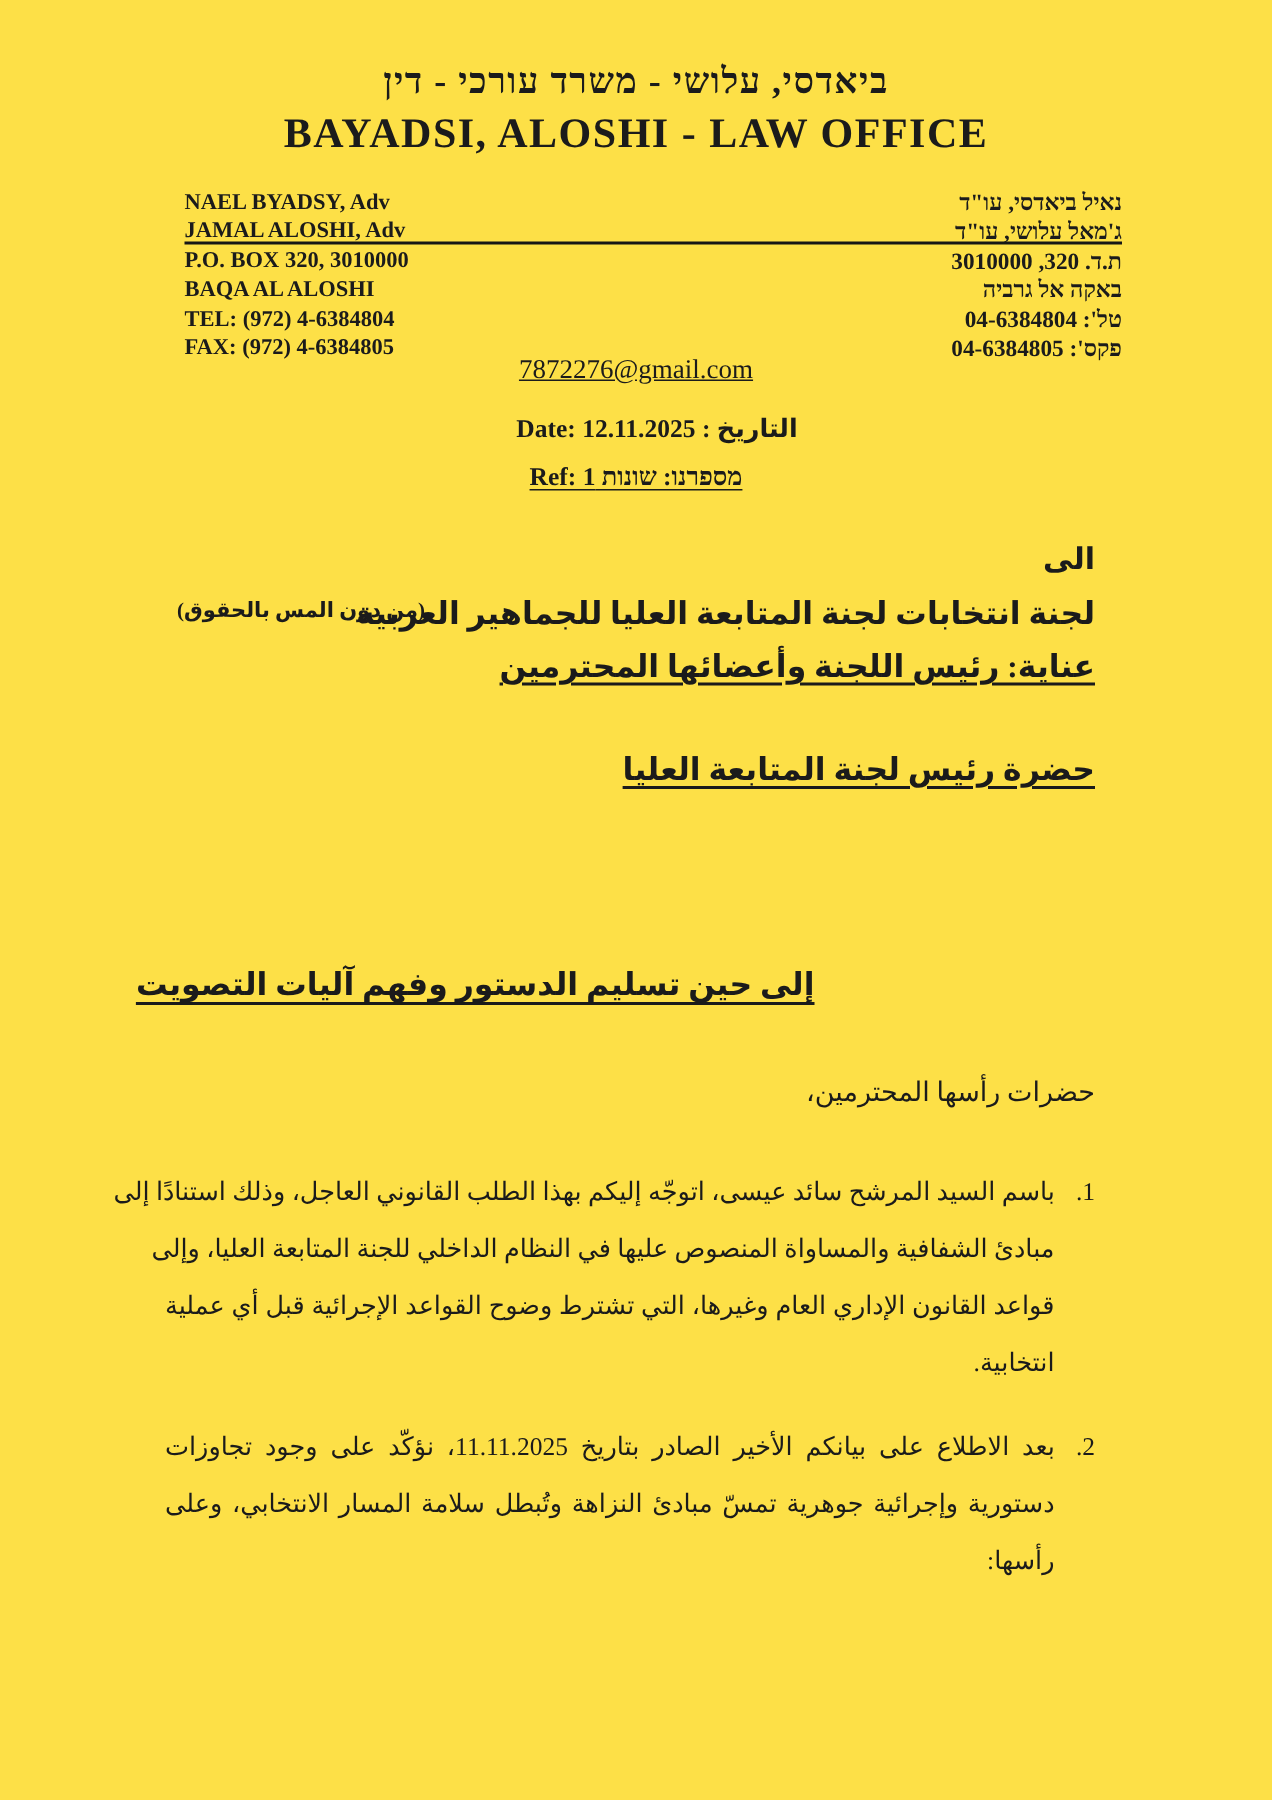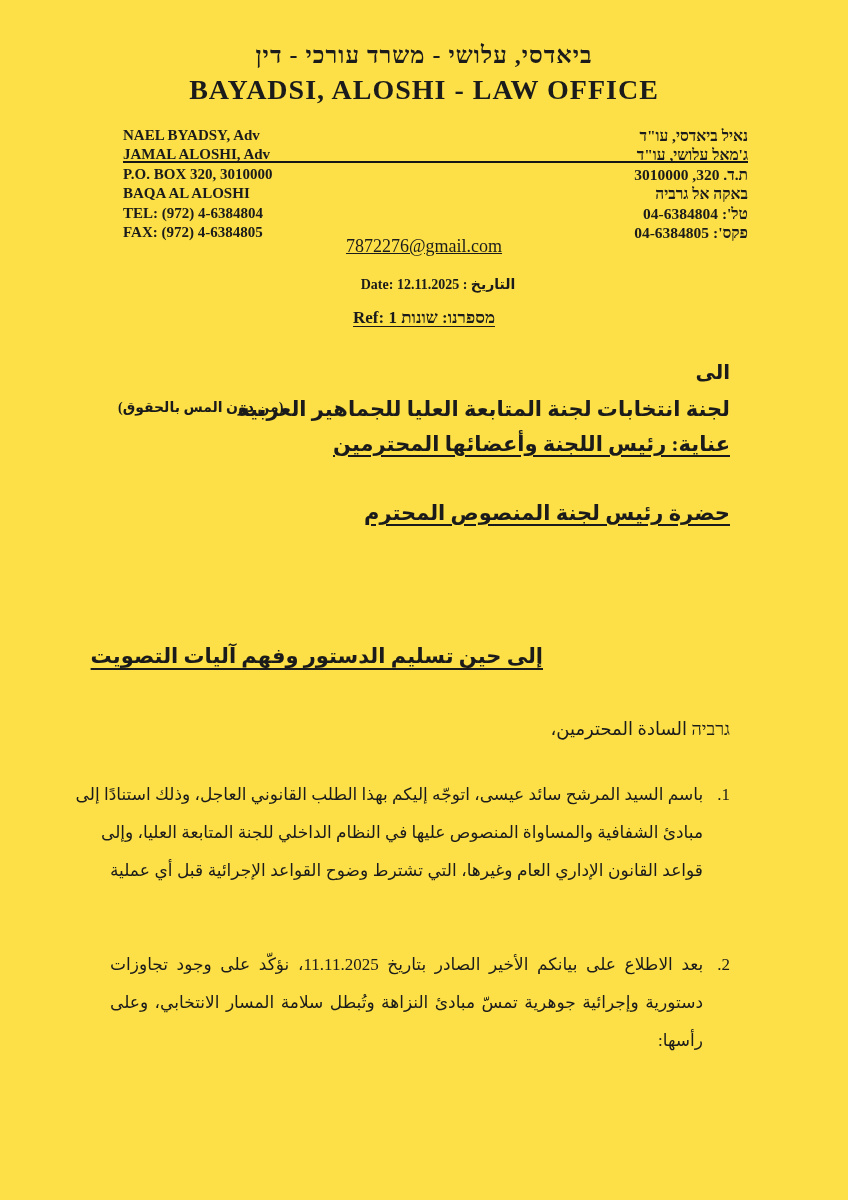--- a/index.html
+++ b/index.html
@@ -53,21 +53,21 @@
 
   .email-line {
     top: 236px;
     font-size: 18px;
     text-decoration: underline;
     font-family: "Liberation Serif", "DejaVu Serif", serif;
   }
   .date-line {
     top: 276px;
     direction: rtl;
-    font-size: 14px; font-weight: bold; padding-left: 28px;
+    font-size: 17px; font-weight: bold; padding-left: 28px;
   }
   .ref-line {
     top: 308px;
     direction: rtl;
     font-size: 17px; font-weight: bold;
     text-decoration: underline;
     text-underline-offset: 3px;
   }
 
   .rtl-right { direction: rtl; right: 118px; text-align: right; white-space: nowrap; }
@@ -138,32 +138,33 @@
   <div class="abs divider"></div>
 
   <div class="abs center email-line">7872276@gmail.com</div>
   <div class="abs center date-line">التاريخ : Date: 12.11.2025</div>
   <div class="abs center ref-line">מספרנו: שונות Ref: 1</div>
 
   <div class="abs rtl-right to-line">الى</div>
   <div class="abs paren-note">(من دون المس بالحقوق)</div>
   <div class="abs rtl-right committee-line">لجنة انتخابات لجنة المتابعة العليا للجماهير العربية</div>
   <div class="abs rtl-right attention-line">عناية: رئيس اللجنة وأعضائها المحترمين</div>
-  <div class="abs rtl-right chairman-line">حضرة رئيس لجنة المنصوص المحترم</div>
+  <div class="abs rtl-right chairman-line">حضرة رئيس لجنة المتابعة العليا</div>
 
   <div class="abs subject-2">إلى حين تسليم الدستور وفهم آليات التصويت</div>
 
-  <div class="abs rtl-right greeting">גרביה السادة المحترمين،</div>
+  <div class="abs rtl-right greeting">حضرات رأسها المحترمين،</div>
 
   <div class="abs para para-1">
     <div class="bline first">
       <span class="pnum">1.</span><span>باسم السيد المرشح سائد عيسى، اتوجّه إليكم بهذا الطلب القانوني العاجل، وذلك استنادًا إلى</span>
     </div>
     <div class="bline cont">مبادئ الشفافية والمساواة المنصوص عليها في النظام الداخلي للجنة المتابعة العليا، وإلى</div>
     <div class="bline cont">قواعد القانون الإداري العام وغيرها، التي تشترط وضوح القواعد الإجرائية قبل أي عملية</div>
+    <div class="bline cont lastline">انتخابية.</div>
   </div>
 
   <div class="abs para para-2">
     <div class="bline first">
       <span class="pnum">2.</span><span>بعد الاطلاع على بيانكم الأخير الصادر بتاريخ 11.11.2025، نؤكّد على وجود تجاوزات</span>
     </div>
     <div class="bline cont">دستورية وإجرائية جوهرية تمسّ مبادئ النزاهة وتُبطل سلامة المسار الانتخابي، وعلى</div>
     <div class="bline cont lastline">رأسها:</div>
   </div>
 

